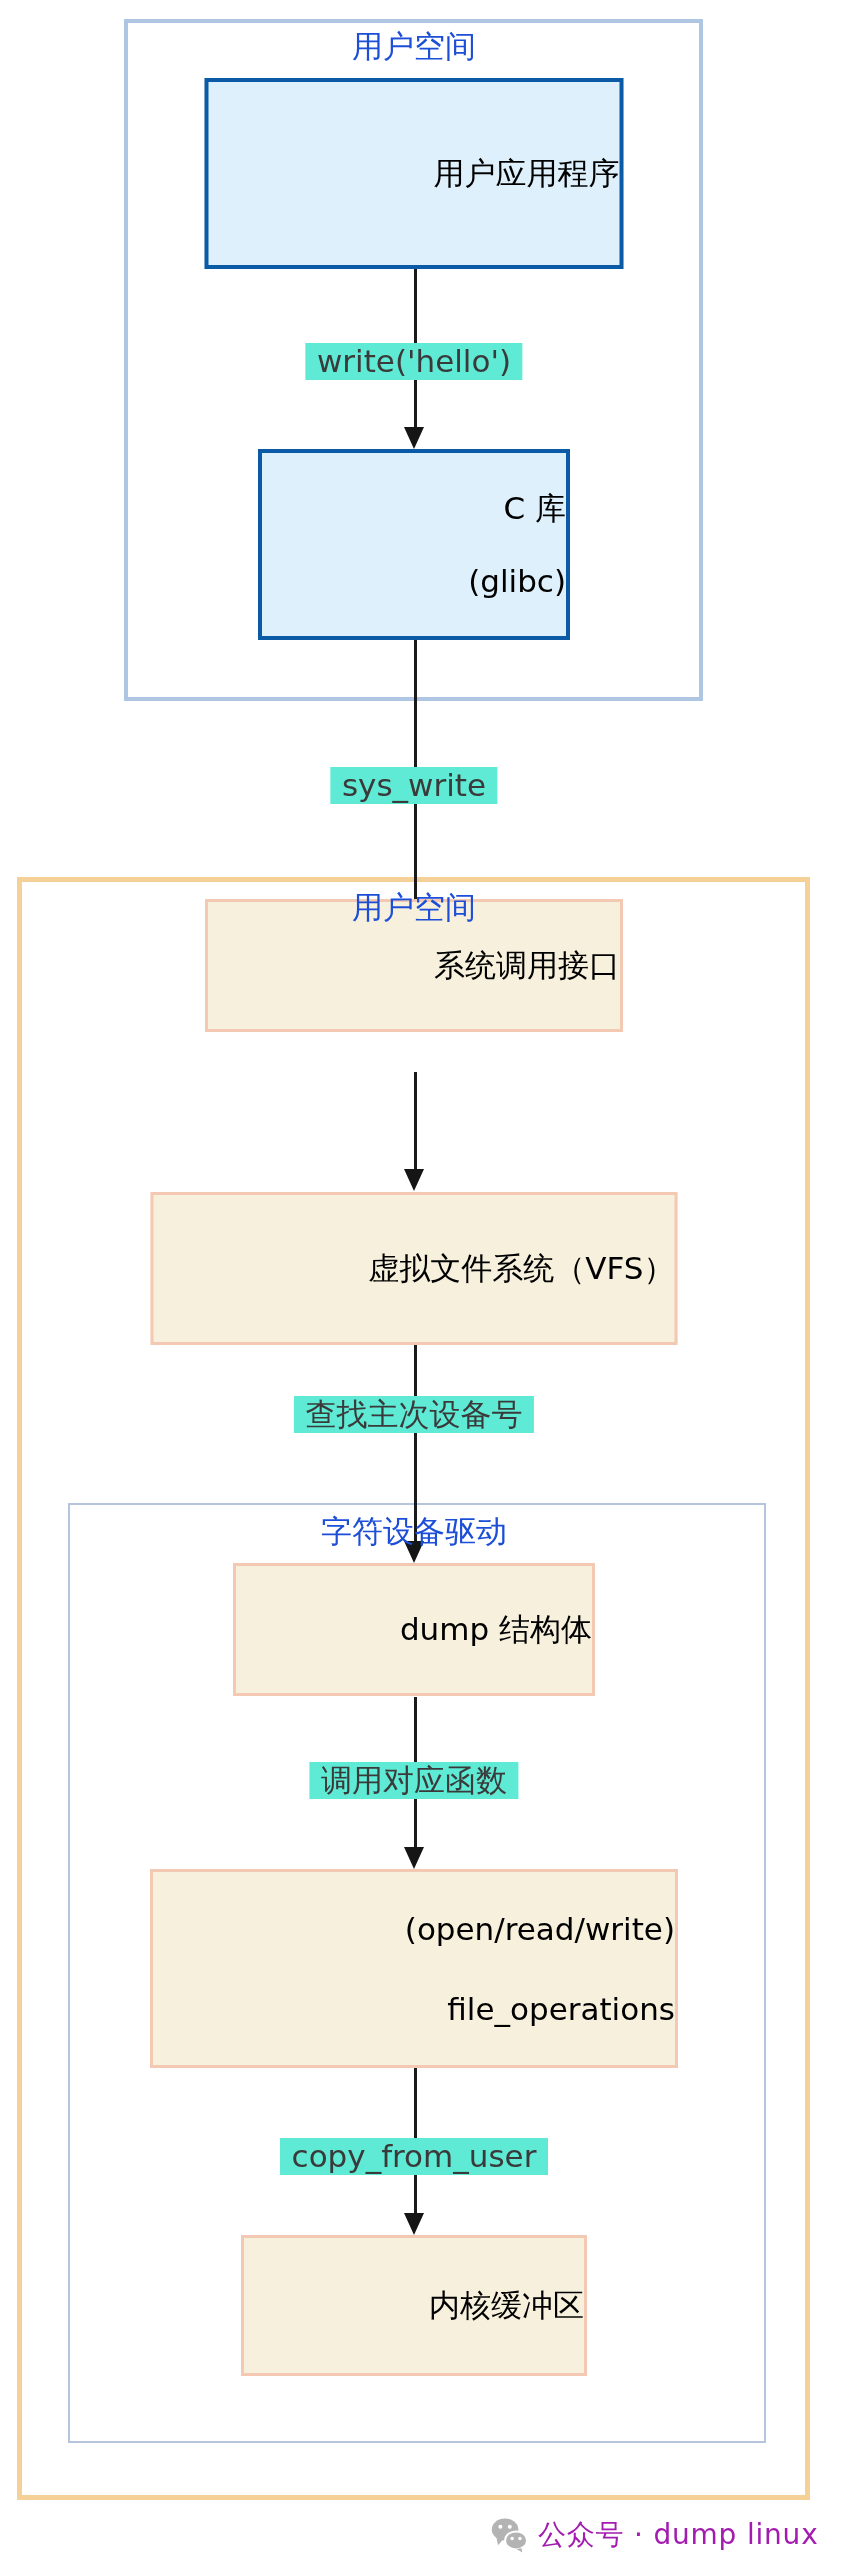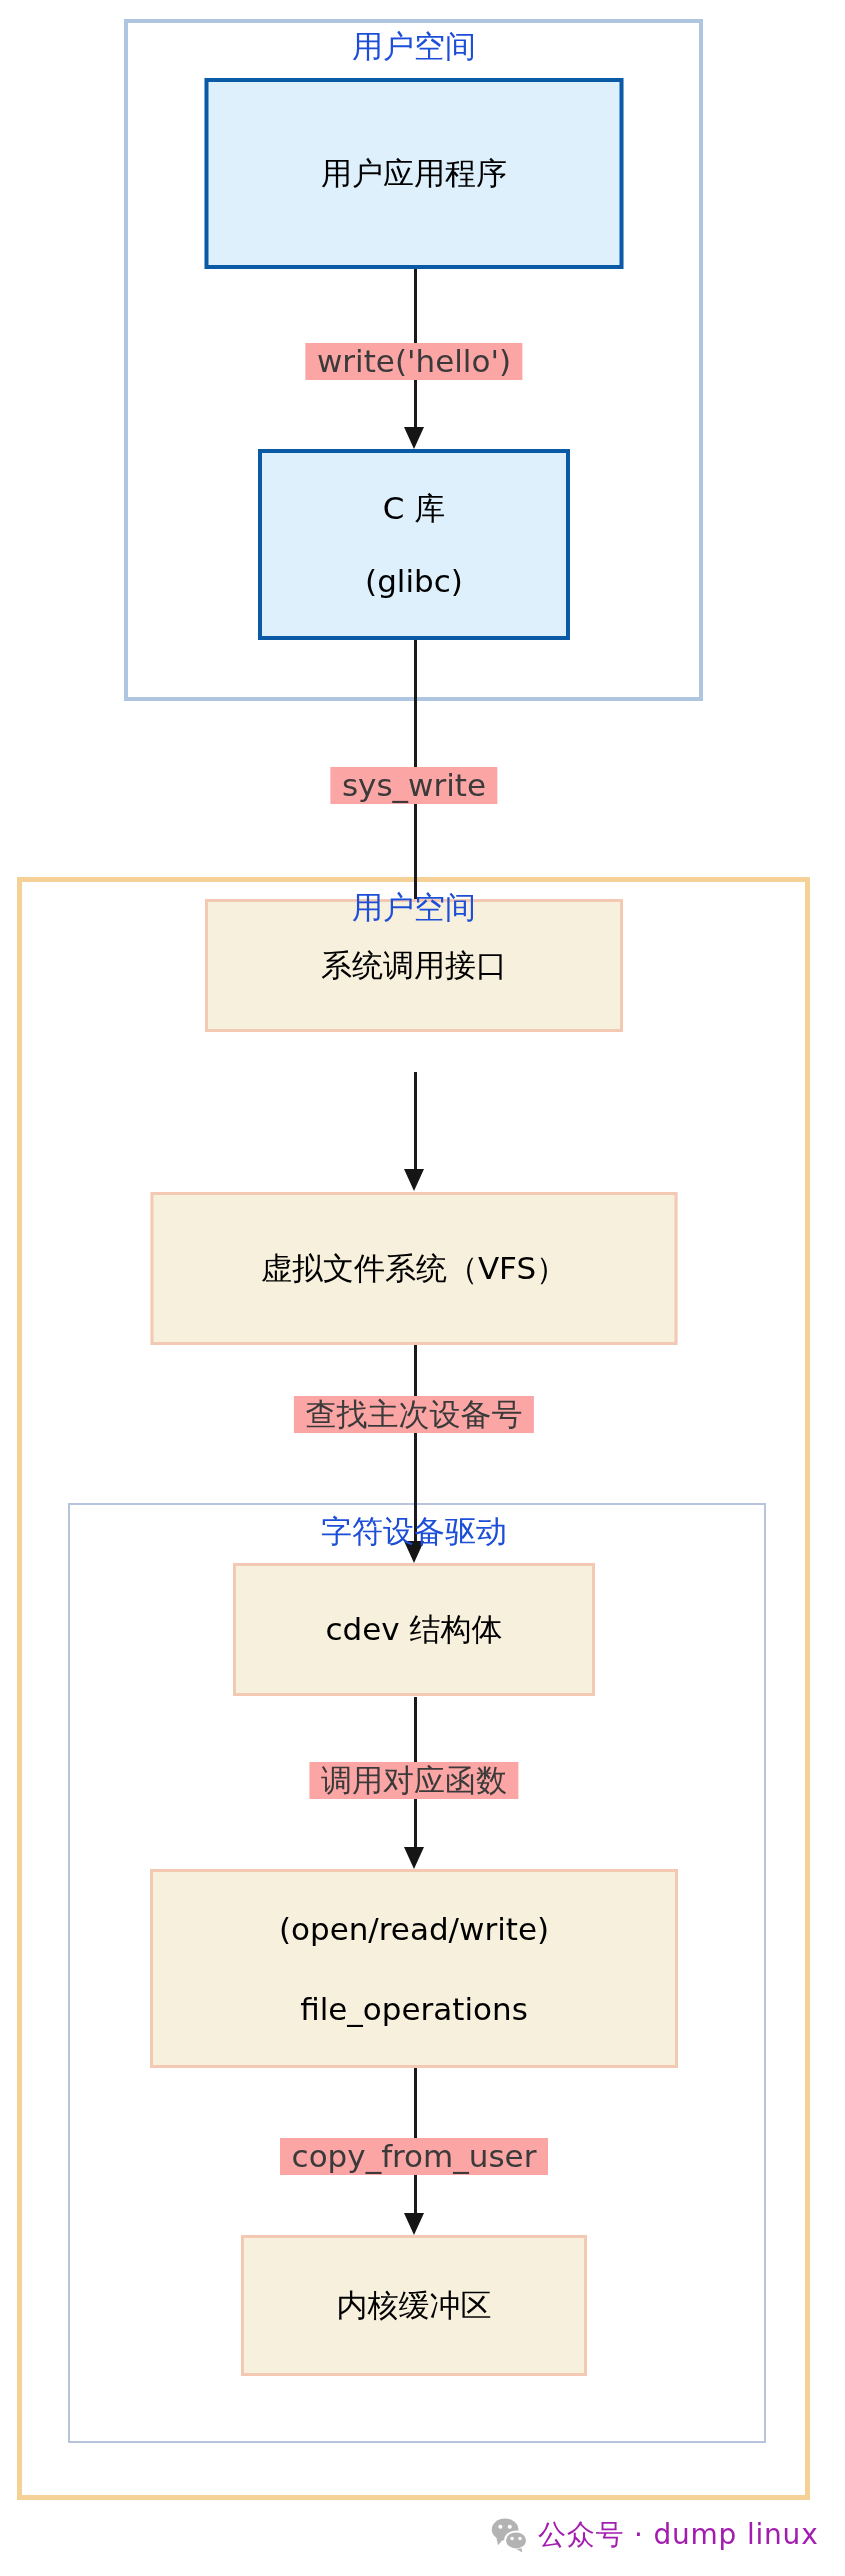--- a/index.html
+++ b/index.html
@@ -9,39 +9,39 @@
   }
   
   .panel{position:absolute;box-sizing:border-box;background:#ffffff;}
   .panel-user{left:124px;top:19px;width:579px;height:682px;border:4.1px solid #aec6e2;}
   .panel-kernel{left:16.6px;top:877px;width:793px;height:1623px;border:5px solid #f5d097;}
   .panel-chardev{left:68px;top:1503px;width:698px;height:940px;border:2.5px solid #b6c5dd;}
   
   .node{
     position:absolute;left:414px;transform:translateX(-50%);
     box-sizing:border-box;display:flex;flex-direction:column;
-    align-items:center;justify-content:center;text-align:center;
+    align-items:flex-end;justify-content:center;text-align:center;
     font-size:31px;color:#000000;z-index:3;
   }
   .box-blue{border:4.1px solid #0a5aa5;background:#def0fb;}
   .box-cream{border:3.3px solid #f3c9b3;background:#f6f0dc;}
   .node-line{line-height:73px;white-space:nowrap;}
   .node-line-tight{line-height:80px;white-space:nowrap;}
   .node-line-single{line-height:1.2;white-space:nowrap;}
   
   .arrow-line{position:absolute;left:414px;width:2.5px;background:#1a1a1a;z-index:1;}
   .arrow-head{
     position:absolute;left:404px;width:0;height:0;z-index:2;
     border-left:10px solid transparent;border-right:10px solid transparent;
     border-top:22.4px solid #151515;
   }
   
   .flow-label{
     position:absolute;left:414px;transform:translateX(-50%);
-    font-size:31px;color:#3a3a3a;background:#fca5a5;
+    font-size:31px;color:#3a3a3a;background:#5eead4;
     padding:0 11.6px;white-space:nowrap;z-index:4;line-height:1.2;
   }
   .section-title{
     position:absolute;left:414px;transform:translateX(-50%);
     font-size:31px;color:#1d4ed8;background:transparent;
     white-space:nowrap;z-index:4;line-height:1.2;
   }
   
   .watermark{
     position:absolute;top:2513px;right:26.5px;height:43px;
@@ -88,21 +88,21 @@
 
   <div class="node box-cream" style="top:899px;width:418px;height:133px">
     <div class="node-line-single">系统调用接口</div>
   </div>
 
   <div class="node box-cream" style="top:1192px;width:527px;height:153px">
     <div class="node-line-single">虚拟文件系统（VFS）</div>
   </div>
 
   <div class="node box-cream" style="top:1563px;width:362px;height:133px">
-    <div class="node-line-single">cdev 结构体</div>
+    <div class="node-line-single">dump 结构体</div>
   </div>
 
   <div class="node box-cream" style="top:1869px;width:528px;height:199px">
     <div class="node-line-tight">(open/read/write)</div>
     <div class="node-line-tight">file_operations</div>
   </div>
 
   <div class="node box-cream" style="top:2235px;width:346px;height:141px">
     <div class="node-line-single">内核缓冲区</div>
   </div>

